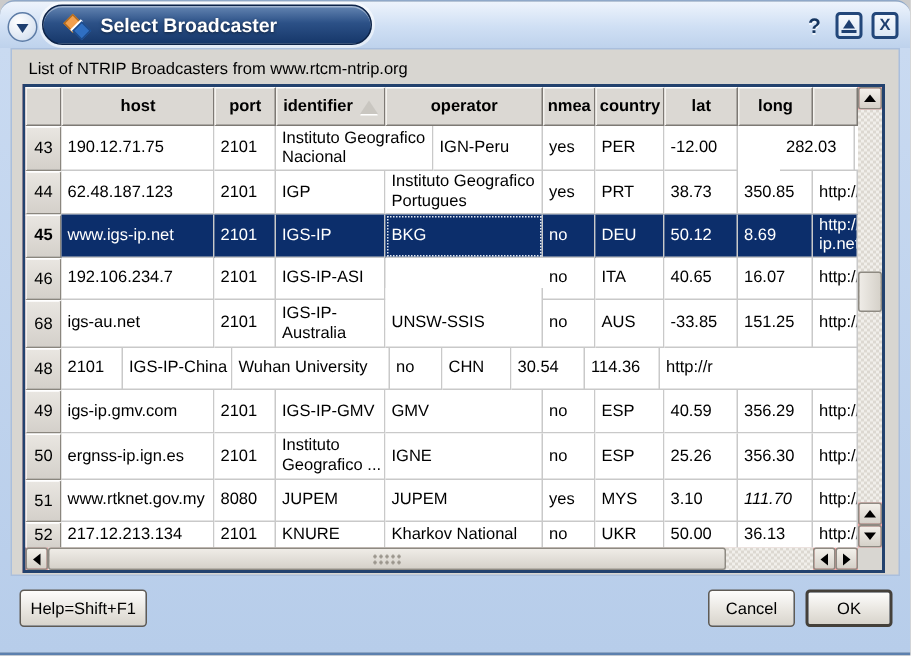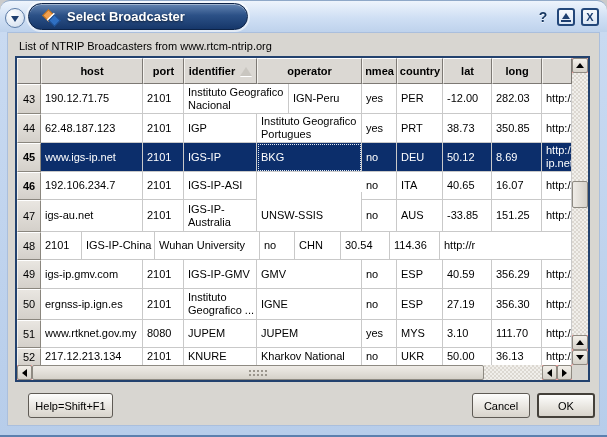--- a/index.html
+++ b/index.html
@@ -28,21 +28,21 @@
   .tb-btn{width:18px;height:18px;border:2px solid #23477a;border-radius:3px;box-sizing:border-box;
     background:linear-gradient(#f6f9fd,#dce7f5);display:flex;align-items:center;justify-content:center;flex-direction:column;}
   .shade-tri{width:0;height:0;border-left:4px solid transparent;border-right:4px solid transparent;border-bottom:6px solid #1e3f70;}
   .shade-bar{width:10px;height:2px;background:#1e3f70;margin-top:1px;}
   .close-x{color:#1e3f70;font-weight:bold;font-size:11px;line-height:11px;}
 
   
   .win-body{position:absolute;left:0;top:32px;width:607px;height:405px;box-sizing:border-box;
     background:linear-gradient(to bottom,#c9daf1,#b7cdea);
     border-bottom:2px solid #5c80ae;}
-  .content{position:absolute;left:7px;top:0px;width:593px;height:394px;background:#d8d6d1;
+  .content{position:absolute;left:7px;top:0px;width:593px;height:352px;background:#d8d6d1;
     border:1px solid #aabfdd;box-sizing:border-box;}
 
   .intro{position:absolute;left:11px;top:7px;font-size:11px;color:#000;}
 
   
   .table-frame{position:absolute;left:7px;top:23px;width:575px;height:326px;box-sizing:border-box;
     border:2px solid #23426e;background:#fca5a5;}
   .grid-area{position:absolute;left:0;top:0;width:555px;height:307px;overflow:hidden;background:#fff;}
   .hdr-row{display:flex;height:26px;}
   .hdr-cell{box-sizing:border-box;background:#dbd8d3;border-top:1px solid #ffffff;border-left:1px solid #f4f2ee;
@@ -78,21 +78,21 @@
   .h-thumb{position:absolute;left:15px;top:0;width:452px;height:15px;box-sizing:border-box;
     background:linear-gradient(#efece7,#d5d1c9);border:1px solid #8e8a82;border-radius:2px;
     display:flex;align-items:center;justify-content:center;}
   .h-grip{width:20px;height:8px;background-image:radial-gradient(#9a958c 1px,transparent 1.2px);background-size:4px 4px;}
   .sb-corner{position:absolute;right:0;bottom:0;width:16px;height:15px;background:#d8d6d1;}
 
   
   .btn{position:absolute;box-sizing:border-box;height:25px;border:1px solid #5f5b55;border-radius:3px;
     background:linear-gradient(#fdfdfc,#e7e4de 60%,#d8d4cc);font-size:11px;color:#000;
     display:flex;align-items:center;justify-content:center;font-family:"Liberation Sans",sans-serif;}
-  .btn-help{left:20px;top:360px;width:85px;}
+  .btn-help{left:5px;top:360px;width:85px;}
   .btn-cancel{left:464px;top:360px;width:58px;}
   .btn-ok{left:529px;top:360px;width:58px;border:2px solid #44403a;font-weight:normal;}
 </style>
 </head>
 <body>
 
 <div id="window">
 
   <div class="titlebar">
     <div class="menu-btn">
@@ -161,21 +161,21 @@
           <div id="rows">
               <div class="t-row" style="height: 30px;">
                 <div class="cell rownum" style="flex: 0 0 24px; width: 24px; height: 30px;">43</div>
                 <div class="cell" style="flex: 0 0 102px; width: 102px; height: 30px;">190.12.71.75</div>
                 <div class="cell" style="flex: 0 0 41px; width: 41px; height: 30px;">2101</div>
                 <div class="cell" style="flex: 0 0 105px; width: 105px; height: 30px;">Instituto Geografico Nacional</div>
                 <div class="cell" style="flex: 0 0 73px; width: 73px; height: 30px;">IGN-Peru</div>
                 <div class="cell" style="flex: 0 0 35px; width: 35px; height: 30px;">yes</div>
                 <div class="cell" style="flex: 0 0 46px; width: 46px; height: 30px;">PER</div>
                 <div class="cell" style="flex: 0 0 49px; width: 49px; height: 30px;">-12.00</div>
-                <div class="cell" style="flex: 0 0 50px; width: 50px; height: 30px;">282.03</div>
+                <div class="cell" style="flex: 0 0 50px; width: 50px; height: 30px; margin-left: 28px;">282.03</div>
                 <div class="cell" style="flex: 1 0 30px; width: 30px; height: 30px;">http://i</div>
               </div>
               <div class="t-row" style="height: 29px;">
                 <div class="cell rownum" style="flex: 0 0 24px; width: 24px; height: 29px;">44</div>
                 <div class="cell" style="flex: 0 0 102px; width: 102px; height: 29px;">62.48.187.123</div>
                 <div class="cell" style="flex: 0 0 41px; width: 41px; height: 29px;">2101</div>
                 <div class="cell" style="flex: 0 0 73px; width: 73px; height: 29px;">IGP</div>
                 <div class="cell" style="flex: 0 0 105px; width: 105px; height: 29px;">Instituto Geografico Portugues</div>
                 <div class="cell" style="flex: 0 0 35px; width: 35px; height: 29px;">yes</div>
                 <div class="cell" style="flex: 0 0 46px; width: 46px; height: 29px;">PRT</div>
@@ -189,33 +189,33 @@
                 <div class="cell" style="flex: 0 0 41px; width: 41px; height: 29px;">2101</div>
                 <div class="cell" style="flex: 0 0 73px; width: 73px; height: 29px;">IGS-IP</div>
                 <div class="cell focus-cell" style="flex: 0 0 105px; width: 105px; height: 29px;">BKG</div>
                 <div class="cell" style="flex: 0 0 35px; width: 35px; height: 29px;">no</div>
                 <div class="cell" style="flex: 0 0 46px; width: 46px; height: 29px;">DEU</div>
                 <div class="cell" style="flex: 0 0 49px; width: 49px; height: 29px;">50.12</div>
                 <div class="cell" style="flex: 0 0 50px; width: 50px; height: 29px;">8.69</div>
                 <div class="cell" style="flex: 1 0 30px; width: 30px; height: 29px;">http://w ip.net/</div>
               </div>
               <div class="t-row" style="height: 28px;">
-                <div class="cell rownum" style="flex: 0 0 24px; width: 24px; height: 28px; font-weight: bold;">46</div>
+                <div class="cell rownum" style="flex: 0 0 24px; width: 24px; height: 28px;">46</div>
                 <div class="cell" style="flex: 0 0 102px; width: 102px; height: 28px;">192.106.234.7</div>
                 <div class="cell" style="flex: 0 0 41px; width: 41px; height: 28px;">2101</div>
                 <div class="cell" style="flex: 0 0 73px; width: 73px; height: 28px;">IGS-IP-ASI</div>
                 <div class="cell" style="flex: 0 0 105px; width: 105px; height: 28px; margin-top: 20px;">ASI</div>
                 <div class="cell" style="flex: 0 0 35px; width: 35px; height: 28px;">no</div>
                 <div class="cell" style="flex: 0 0 46px; width: 46px; height: 28px;">ITA</div>
                 <div class="cell" style="flex: 0 0 49px; width: 49px; height: 28px;">40.65</div>
                 <div class="cell" style="flex: 0 0 50px; width: 50px; height: 28px;">16.07</div>
                 <div class="cell" style="flex: 1 0 30px; width: 30px; height: 28px;">http://w</div>
               </div>
               <div class="t-row" style="height: 32px;">
-                <div class="cell rownum" style="flex: 0 0 24px; width: 24px; height: 32px;">47</div>
+                <div class="cell rownum" style="flex: 0 0 24px; width: 24px; height: 32px;">68</div>
                 <div class="cell" style="flex: 0 0 102px; width: 102px; height: 32px;">igs-au.net</div>
                 <div class="cell" style="flex: 0 0 41px; width: 41px; height: 32px;">2101</div>
                 <div class="cell" style="flex: 0 0 73px; width: 73px; height: 32px;">IGS-IP-Australia</div>
                 <div class="cell" style="flex: 0 0 105px; width: 105px; height: 32px;">UNSW-SSIS</div>
                 <div class="cell" style="flex: 0 0 35px; width: 35px; height: 32px;">no</div>
                 <div class="cell" style="flex: 0 0 46px; width: 46px; height: 32px;">AUS</div>
                 <div class="cell" style="flex: 0 0 49px; width: 49px; height: 32px;">-33.85</div>
                 <div class="cell" style="flex: 0 0 50px; width: 50px; height: 32px;">151.25</div>
                 <div class="cell" style="flex: 1 0 30px; width: 30px; height: 32px;">http://w</div>
               </div>
@@ -243,34 +243,34 @@
                 <div class="cell" style="flex: 1 0 30px; width: 30px; height: 29px;">http://r</div>
               </div>
               <div class="t-row" style="height: 31px;">
                 <div class="cell rownum" style="flex: 0 0 24px; width: 24px; height: 31px;">50</div>
                 <div class="cell" style="flex: 0 0 102px; width: 102px; height: 31px;">ergnss-ip.ign.es</div>
                 <div class="cell" style="flex: 0 0 41px; width: 41px; height: 31px;">2101</div>
                 <div class="cell" style="flex: 0 0 73px; width: 73px; height: 31px;">Instituto Geografico ...</div>
                 <div class="cell" style="flex: 0 0 105px; width: 105px; height: 31px;">IGNE</div>
                 <div class="cell" style="flex: 0 0 35px; width: 35px; height: 31px;">no</div>
                 <div class="cell" style="flex: 0 0 46px; width: 46px; height: 31px;">ESP</div>
-                <div class="cell" style="flex: 0 0 49px; width: 49px; height: 31px;">27.19</div>
+                <div class="cell" style="flex: 0 0 49px; width: 49px; height: 31px;">25.26</div>
                 <div class="cell" style="flex: 0 0 50px; width: 50px; height: 31px;">356.30</div>
                 <div class="cell" style="flex: 1 0 30px; width: 30px; height: 31px;">http://w</div>
               </div>
               <div class="t-row" style="height: 28px;">
                 <div class="cell rownum" style="flex: 0 0 24px; width: 24px; height: 28px;">51</div>
                 <div class="cell" style="flex: 0 0 102px; width: 102px; height: 28px;">www.rtknet.gov.my</div>
                 <div class="cell" style="flex: 0 0 41px; width: 41px; height: 28px;">8080</div>
                 <div class="cell" style="flex: 0 0 73px; width: 73px; height: 28px;">JUPEM</div>
                 <div class="cell" style="flex: 0 0 105px; width: 105px; height: 28px;">JUPEM</div>
                 <div class="cell" style="flex: 0 0 35px; width: 35px; height: 28px;">yes</div>
                 <div class="cell" style="flex: 0 0 46px; width: 46px; height: 28px;">MYS</div>
                 <div class="cell" style="flex: 0 0 49px; width: 49px; height: 28px;">3.10</div>
-                <div class="cell" style="flex: 0 0 50px; width: 50px; height: 28px;">111.70</div>
+                <div class="cell" style="flex: 0 0 50px; width: 50px; height: 28px; font-style: italic;">111.70</div>
                 <div class="cell" style="flex: 1 0 30px; width: 30px; height: 28px;">http://w</div>
               </div>
               <div class="t-row" style="height: 18px;">
                 <div class="cell rownum" style="flex: 0 0 24px; width: 24px; height: 18px;">52</div>
                 <div class="cell" style="flex: 0 0 102px; width: 102px; height: 18px;">217.12.213.134</div>
                 <div class="cell" style="flex: 0 0 41px; width: 41px; height: 18px;">2101</div>
                 <div class="cell" style="flex: 0 0 73px; width: 73px; height: 18px;">KNURE</div>
                 <div class="cell" style="flex: 0 0 105px; width: 105px; height: 18px;">Kharkov National</div>
                 <div class="cell" style="flex: 0 0 35px; width: 35px; height: 18px;">no</div>
                 <div class="cell" style="flex: 0 0 46px; width: 46px; height: 18px;">UKR</div>

